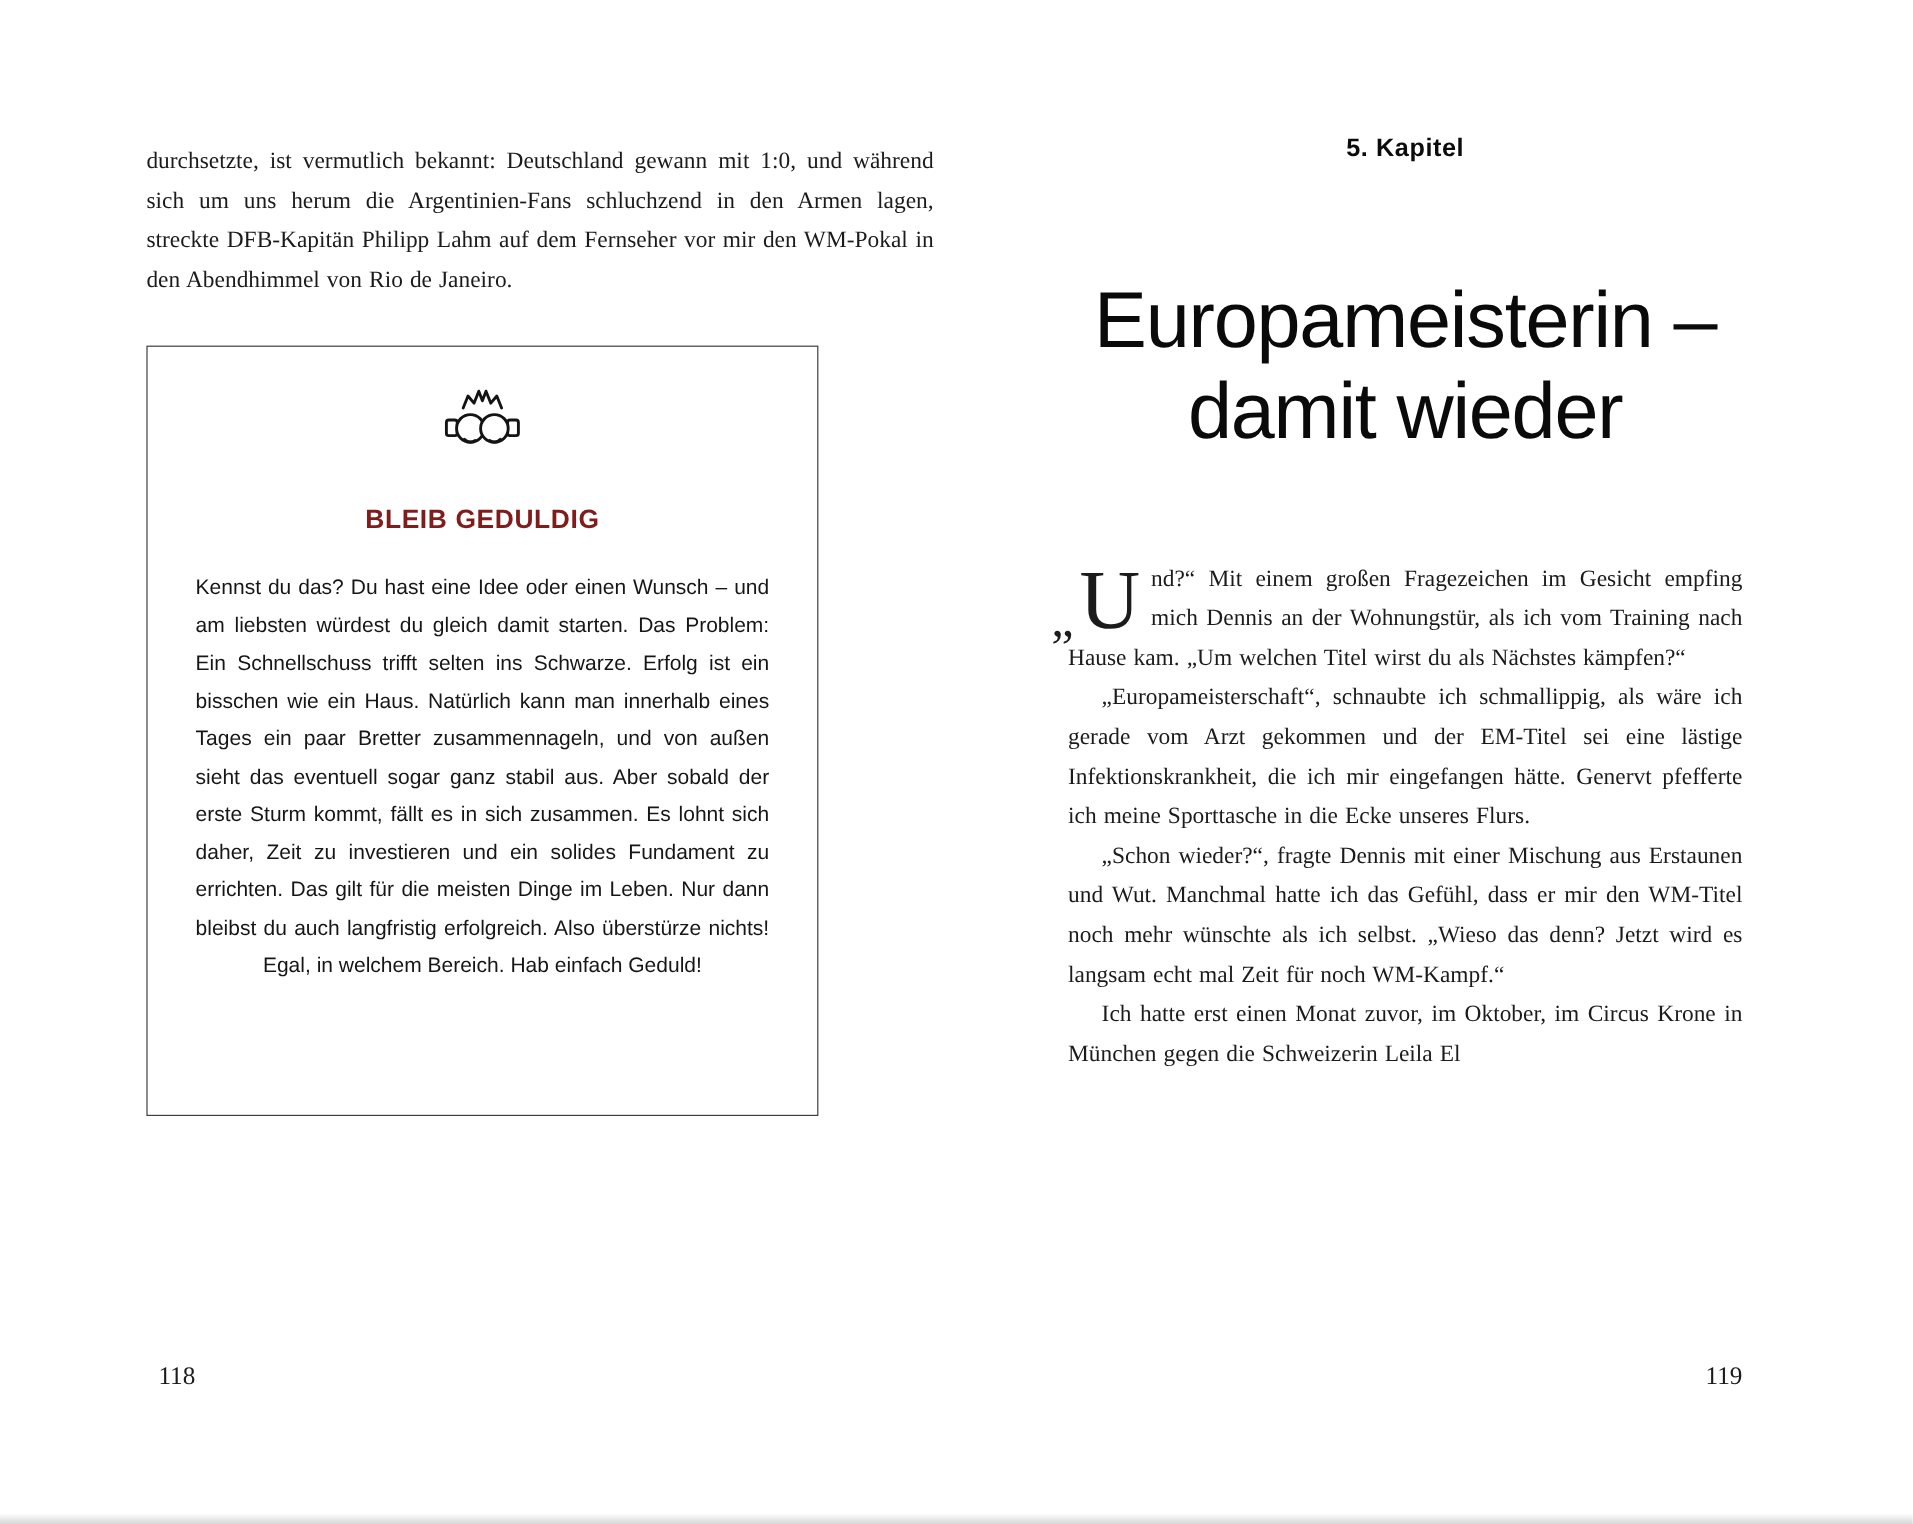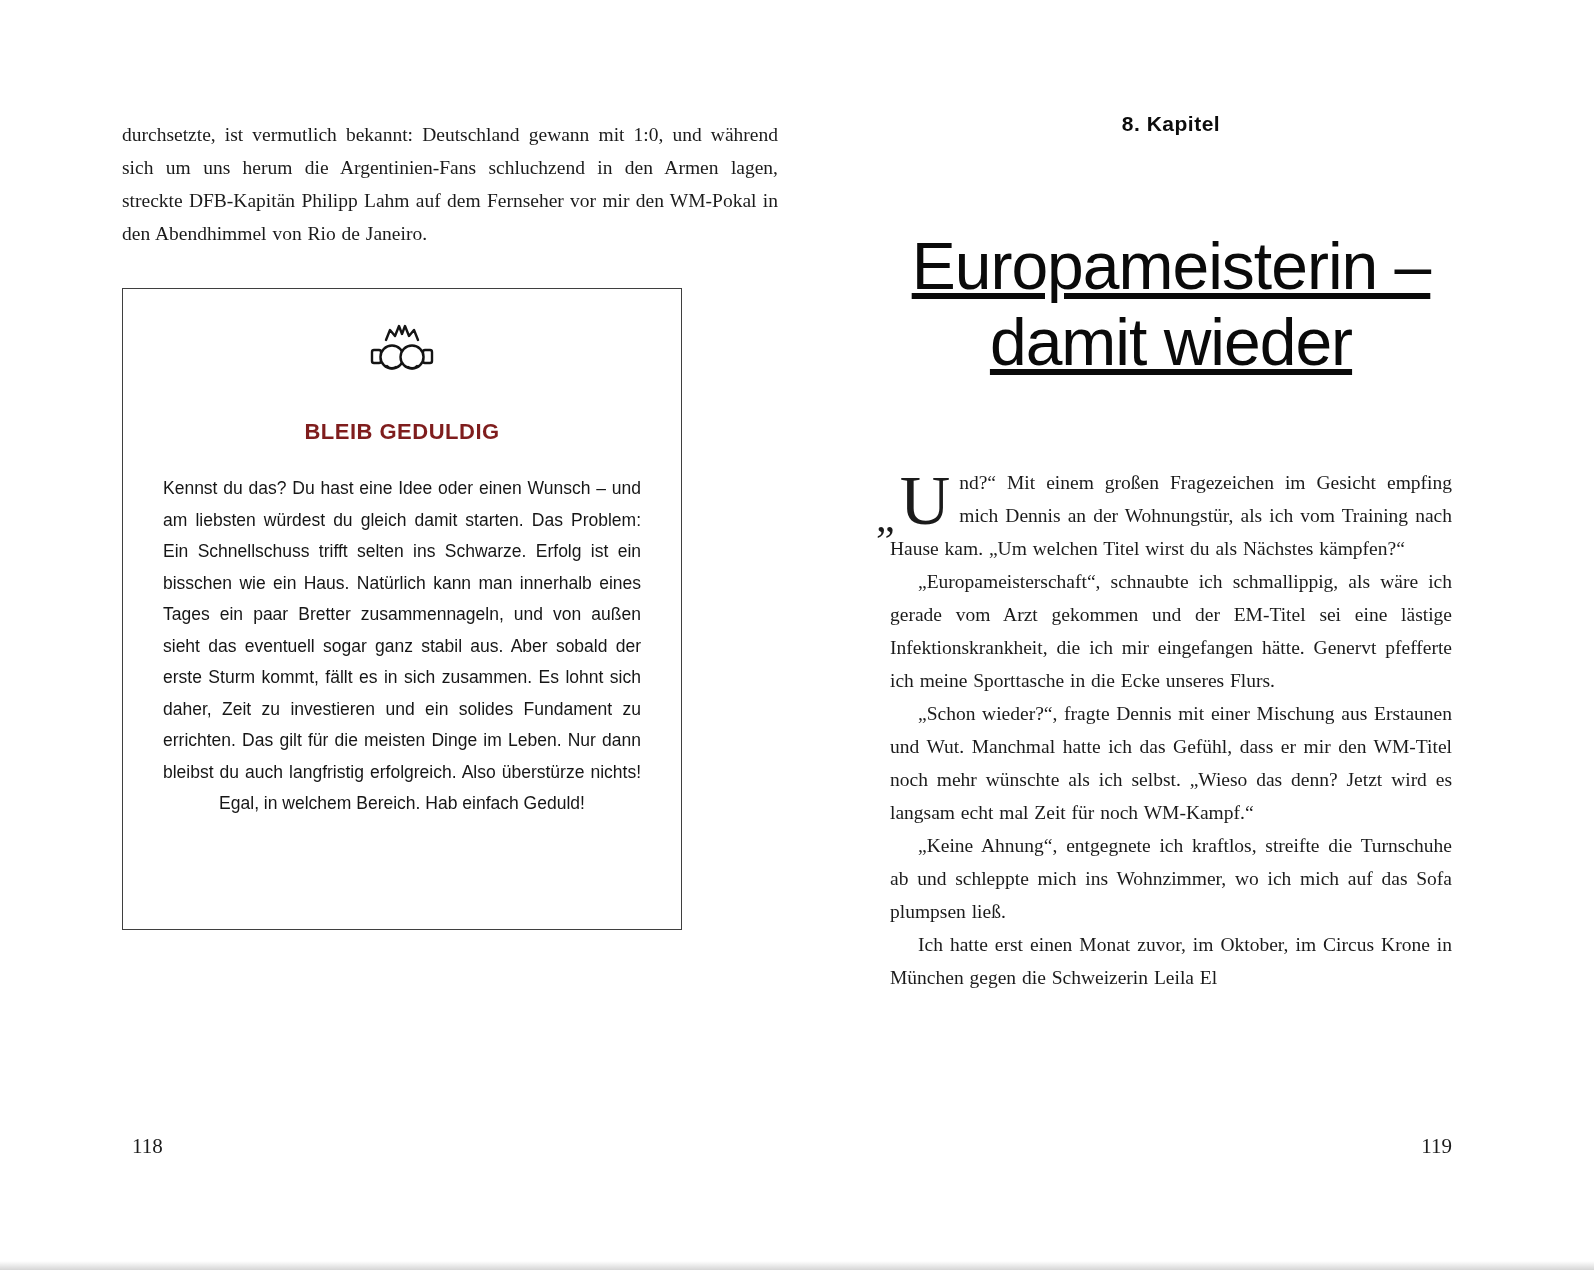--- a/index.html
+++ b/index.html
@@ -70,21 +70,20 @@
   }
   .chapter-title {
     margin-top:92px;
     text-align:center;
     font-family:"Liberation Sans", sans-serif;
     font-weight:300;
     font-size:66px;
     line-height:76px;
     letter-spacing:-1px;
     color:#0a0a0a;
-    text-decoration:underline;
   }
   .right-body { margin-top:86px; }
 
   .dropcap-wrap {
     float:left;
     height:58px;
     display:flex;
     align-items:flex-end;
     margin:5px 9px 0 -14px;
   }
@@ -133,34 +132,33 @@
           <path d="M25 43 q4 4 9 1"></path>
           <path d="M46 44 q5 3 9 -1"></path>
         </svg>
       </span>
       <h3 class="box-title">BLEIB GEDULDIG</h3>
       <p class="box-body" lang="de">Kennst du das? Du hast eine Idee oder einen Wunsch – und am liebsten würdest du gleich damit starten. Das Problem: Ein Schnellschuss trifft selten ins Schwarze. Erfolg ist ein bisschen wie ein Haus. Natürlich kann man innerhalb eines Tages ein paar Bretter zusammennageln, und von außen sieht das eventuell sogar ganz stabil aus. Aber sobald der erste Sturm kommt, fällt es in sich zusammen. Es lohnt sich daher, Zeit zu investieren und ein solides Fundament zu errichten. Das gilt für die meisten Dinge im Leben. Nur dann bleibst du auch langfristig erfolgreich. Also überstürze nichts! Egal, in welchem Bereich. Hab einfach Geduld!</p>
     </div>
   </div>
 
   <div class="page right">
-    <div class="chapter-label">8. Kapitel</div>
+    <div class="chapter-label">5. Kapitel</div>
 
     <h1 class="chapter-title"><span>Europameisterin –</span><br><span>damit wieder</span></h1>
 
     <div class="right-body">
       <p class="serif-body" lang="de">
         <span class="dropcap-wrap">
             <span class="dc-quote">„</span>
             <span class="dc-letter">U</span>
           </span><span>nd?“ Mit einem großen Fragezeichen im Gesicht empfing mich Dennis an der Wohnungstür, als ich vom Training nach Hause kam. „Um welchen Titel wirst du als Nächstes kämpfen?“</span>
       </p>
       <p class="serif-body indent" lang="de">„Europameisterschaft“, schnaubte ich schmallippig, als wäre ich gerade vom Arzt gekommen und der EM-Titel sei eine lästige Infektionskrankheit, die ich mir eingefangen hätte. Genervt pfefferte ich meine Sporttasche in die Ecke unseres Flurs.</p>
       <p class="serif-body indent" lang="de">„Schon wieder?“, fragte Dennis mit einer Mischung aus Erstaunen und Wut. Manchmal hatte ich das Gefühl, dass er mir den WM-Titel noch mehr wünschte als ich selbst. „Wieso das denn? Jetzt wird es langsam echt mal Zeit für noch WM-Kampf.“</p>
-      <p class="serif-body indent" lang="de">„Keine Ahnung“, entgegnete ich kraftlos, streifte die Turnschuhe ab und schleppte mich ins Wohnzimmer, wo ich mich auf das Sofa plumpsen ließ.</p>
       <p class="serif-body indent" lang="de">Ich hatte erst einen Monat zuvor, im Oktober, im Circus Krone in München gegen die Schweizerin Leila El</p>
     </div>
   </div>
 
   <div class="pagenum left-num">118</div>
   <div class="pagenum right-num">119</div>
 
   <div class="bottom-shadow"></div>
 </div>
 

